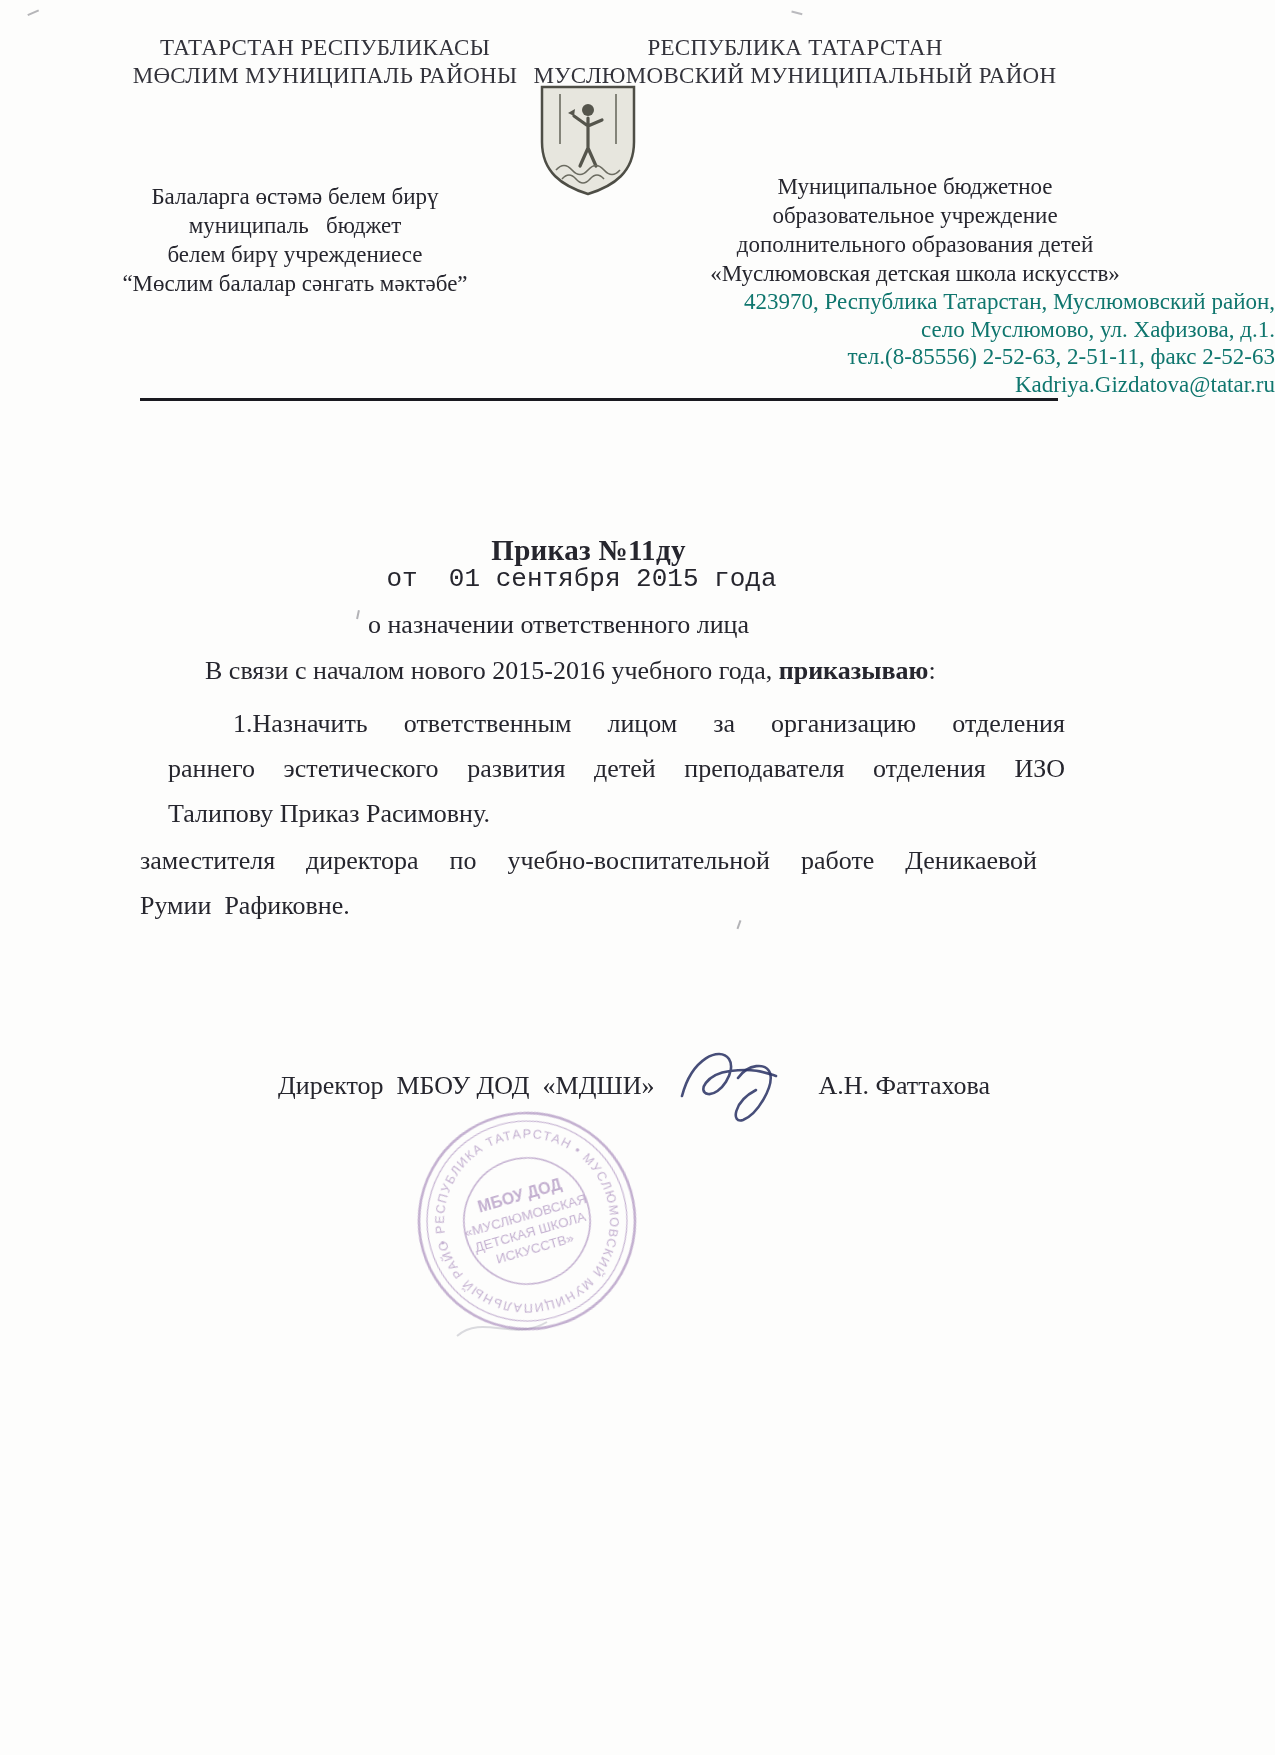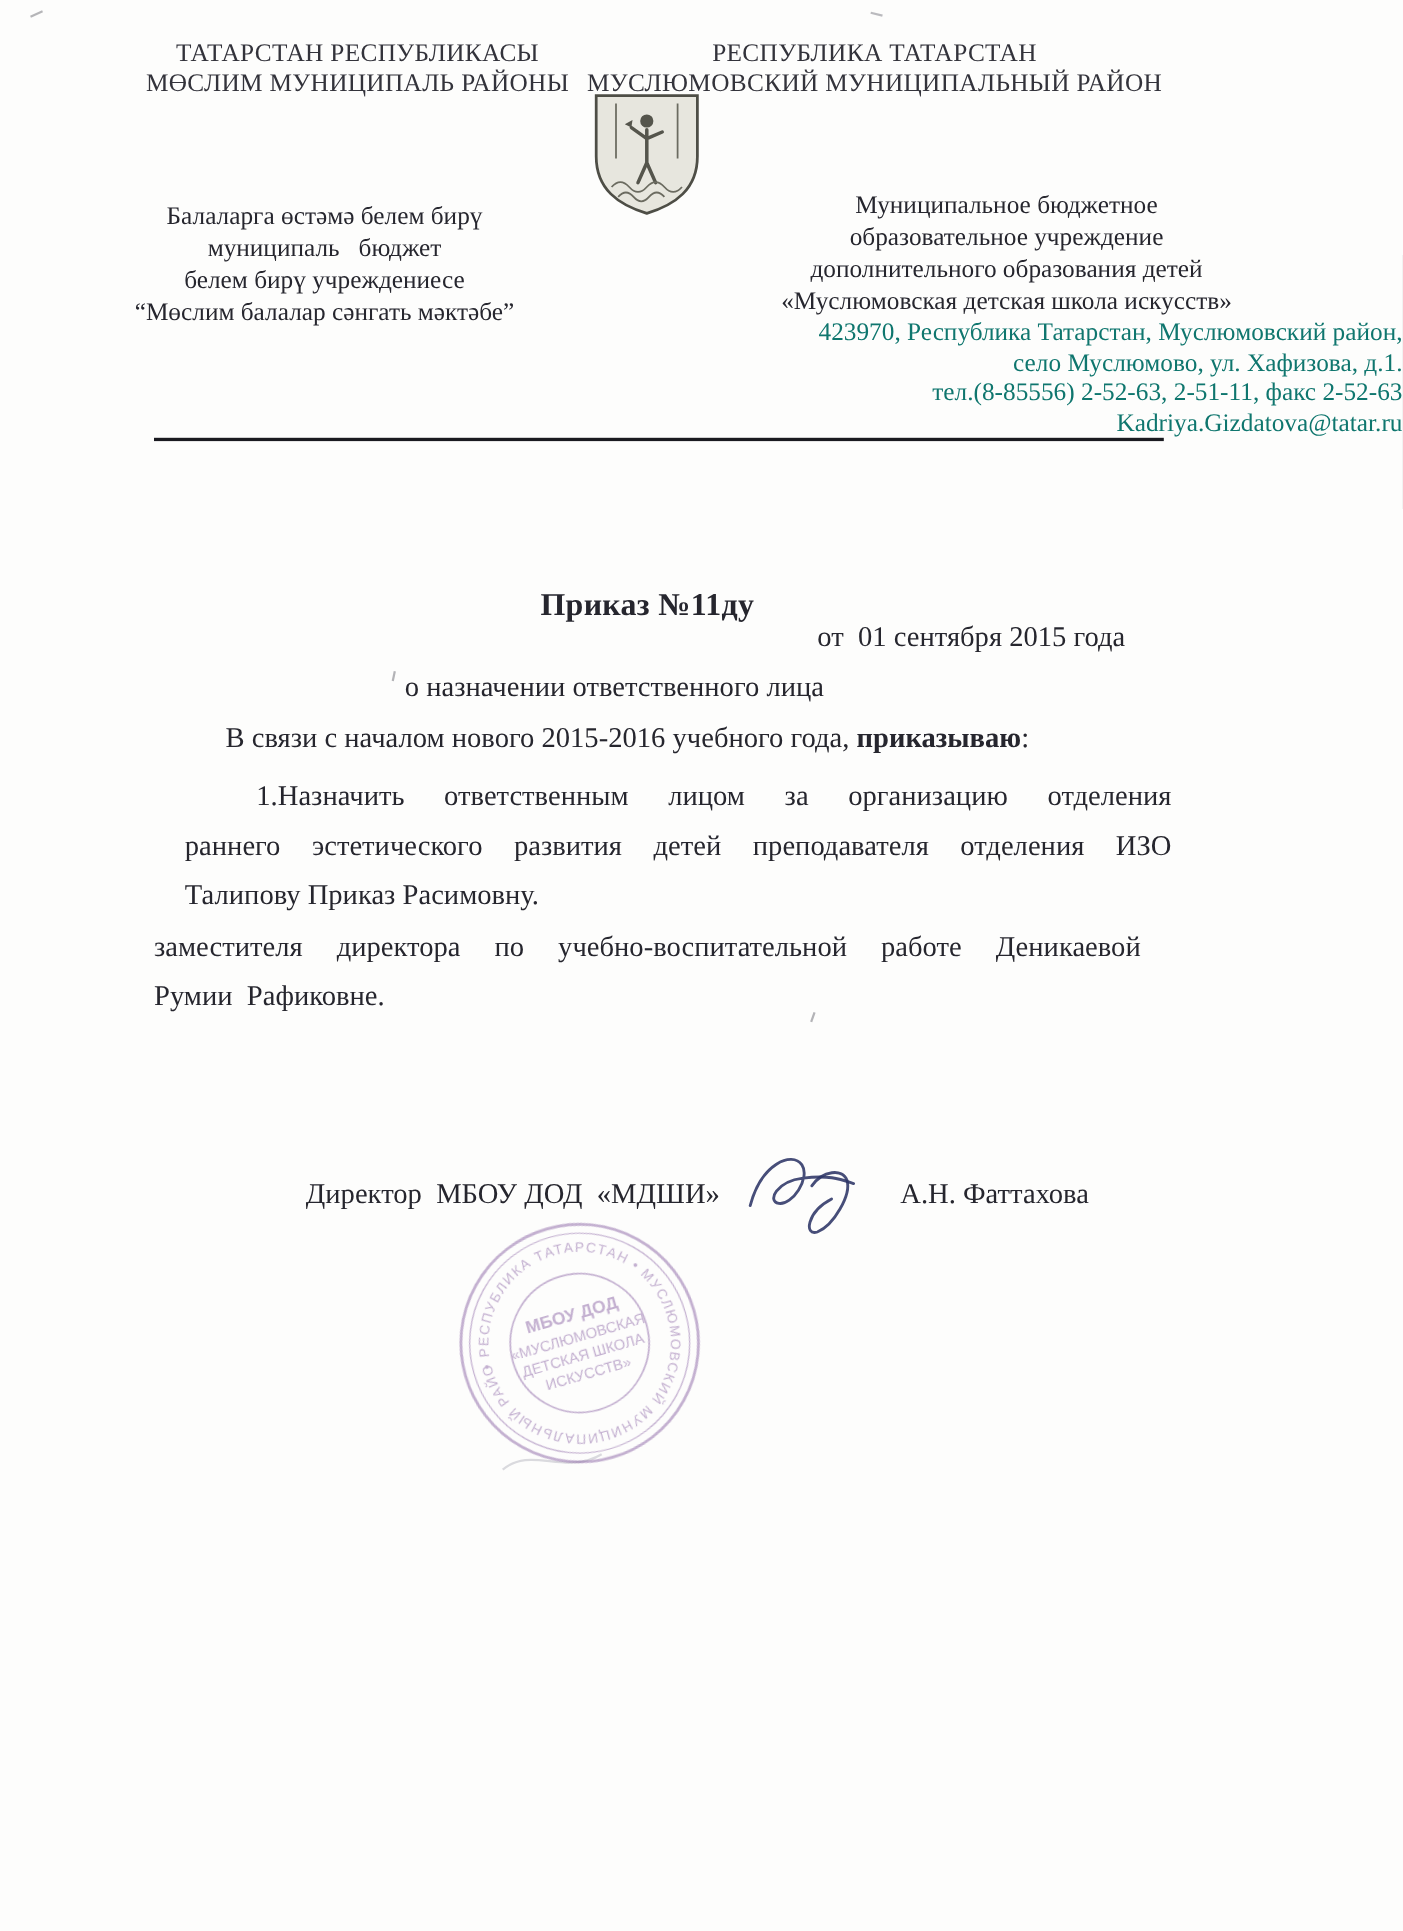--- a/index.html
+++ b/index.html
@@ -29,21 +29,21 @@
   
   .org{position:absolute;text-align:center;font-size:23px;line-height:29px;}
   .org-tat{top:182px;left:115px;width:360px;}
   .org-rus{top:172px;left:700px;width:430px;}
   
   .contacts{position:absolute;top:288px;left:0;right:0;text-align:right;font-size:23px;line-height:27.5px;color:#0f766e;}
   .rule{position:absolute;top:398px;left:140px;width:918px;height:3px;background:var(--rule);}
   
   .doc{position:absolute;left:140px;width:897px;font-size:26px;}
   .title{top:534px;text-align:center;font-weight:bold;font-size:29px;letter-spacing:.3px;}
-  .date{top:564px;text-align:right;padding-right:14px;}
+  .date{top:564px;text-align:center;padding-right:14px;font-family:Liberation Mono, monospace;}
   .subject{top:610px;text-align:center;padding-right:60px;}
   .intro{top:656px;text-indent:65px;}
   .para{line-height:45px;}
   .p1{top:701px;margin-left:28px;}
   .p2{top:838px;}
   .jline{text-align:justify;text-align-last:justify;}
   .lline{text-align:left;}
   .indent{text-indent:65px;}
   .b{font-weight:bold;}
   

